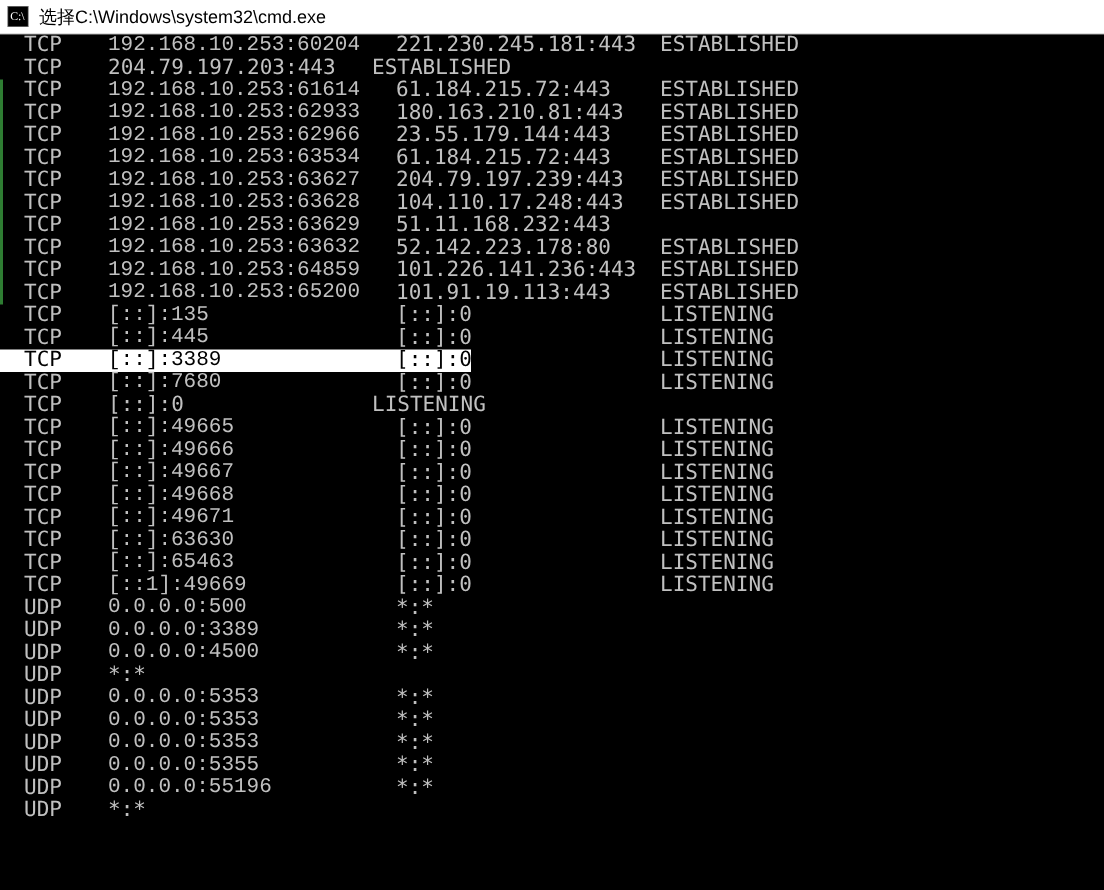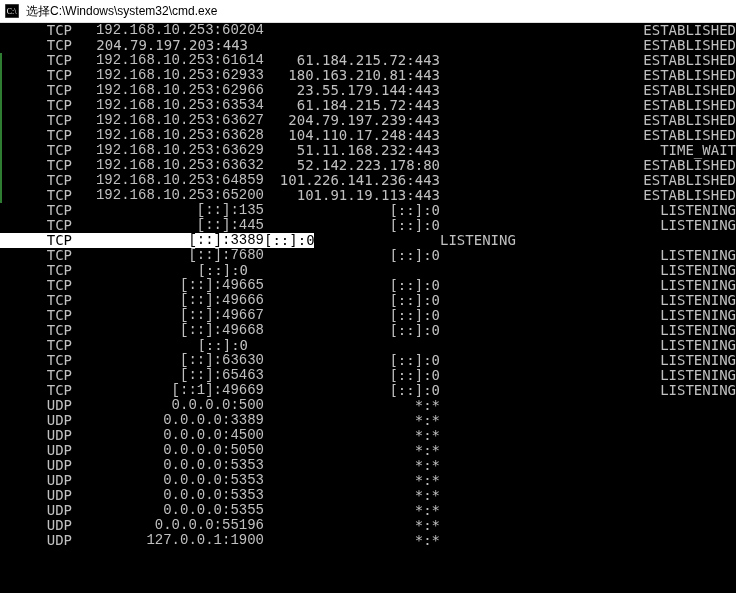--- a/index.html
+++ b/index.html
@@ -39,21 +39,20 @@
     height: calc(593px - 22px);
     overflow: hidden;
     position: relative;
   }
   .row {
     display: flex;
     line-height: 15px;
     height: 15px;
     white-space: pre;
     padding-left: 16px;
-    text-align: right;
   }
   .c1 { width: 56px; }
   .c2 { width: 192px; font-family: Liberation Mono, monospace; }
   .c3 { width: 176px; }
   .c4 { flex: 1; }
   .hlpart { background:#fff; color:#000; display:inline-block;}
   .leftaccent {
     position:absolute;
     left:0; top:0;
     width:2px;
@@ -69,48 +68,48 @@
       <rect x="0" y="0" width="16" height="16" fill="#000"></rect>
       <rect x="0" y="0" width="16" height="16" fill="none" stroke="#888" stroke-width="1"></rect>
       <text x="2" y="11" font-size="9" fill="#fff" font-family="Consolas">C:\</text>
     </svg>
   </span>
   <span>选择C:\Windows\system32\cmd.exe</span>
 </div>
 
 <div class="console" id="console">
 <div class="leftaccent" style="top: 30px; height: 150px;"></div>
-    <div class="row"><span class="c1">TCP</span><span class="c2">192.168.10.253:60204</span><span class="c4">ESTABLISHED</span></div>
+    <div class="row"><span class="c1">TCP</span><span class="c2">192.168.10.253:60204</span><span class="c3">221.230.245.181:443</span><span class="c4">ESTABLISHED</span></div>
     <div class="row"><span class="c1">TCP</span><span class="c3">204.79.197.203:443</span><span class="c4">ESTABLISHED</span></div>
     <div class="row"><span class="c1">TCP</span><span class="c2">192.168.10.253:61614</span><span class="c3">61.184.215.72:443</span><span class="c4">ESTABLISHED</span></div>
     <div class="row"><span class="c1">TCP</span><span class="c2">192.168.10.253:62933</span><span class="c3">180.163.210.81:443</span><span class="c4">ESTABLISHED</span></div>
     <div class="row"><span class="c1">TCP</span><span class="c2">192.168.10.253:62966</span><span class="c3">23.55.179.144:443</span><span class="c4">ESTABLISHED</span></div>
     <div class="row"><span class="c1">TCP</span><span class="c2">192.168.10.253:63534</span><span class="c3">61.184.215.72:443</span><span class="c4">ESTABLISHED</span></div>
     <div class="row"><span class="c1">TCP</span><span class="c2">192.168.10.253:63627</span><span class="c3">204.79.197.239:443</span><span class="c4">ESTABLISHED</span></div>
     <div class="row"><span class="c1">TCP</span><span class="c2">192.168.10.253:63628</span><span class="c3">104.110.17.248:443</span><span class="c4">ESTABLISHED</span></div>
-    <div class="row"><span class="c1">TCP</span><span class="c2">192.168.10.253:63629</span><span class="c3">51.11.168.232:443</span><span class="c4">TIME_WAIT</span></div>
+    <div class="row"><span class="c1">TCP</span><span class="c2">192.168.10.253:63629</span><span class="c3">51.11.168.232:443</span></div>
     <div class="row"><span class="c1">TCP</span><span class="c2">192.168.10.253:63632</span><span class="c3">52.142.223.178:80</span><span class="c4">ESTABLISHED</span></div>
     <div class="row"><span class="c1">TCP</span><span class="c2">192.168.10.253:64859</span><span class="c3">101.226.141.236:443</span><span class="c4">ESTABLISHED</span></div>
     <div class="row"><span class="c1">TCP</span><span class="c2">192.168.10.253:65200</span><span class="c3">101.91.19.113:443</span><span class="c4">ESTABLISHED</span></div>
     <div class="row"><span class="c1">TCP</span><span class="c2">[::]:135</span><span class="c3">[::]:0</span><span class="c4">LISTENING</span></div>
     <div class="row"><span class="c1">TCP</span><span class="c2">[::]:445</span><span class="c3">[::]:0</span><span class="c4">LISTENING</span></div>
     <div class="row" style="padding-left: 0px;"><span class="hlpart" style="padding-left: 16px; width: 314px; box-sizing: border-box; display: inline-flex;"><span class="c1" style="color: rgb(0, 0, 0);">TCP</span><span class="c2" style="color: rgb(0, 0, 0);">[::]:3389</span><span style="color: rgb(0, 0, 0); width: 50px;">[::]:0</span></span><span style="display: inline-flex; background: rgb(0, 0, 0); color: rgb(192, 192, 192);"><span style="width: 126px;"></span><span class="c4">LISTENING</span></span></div>
     <div class="row"><span class="c1">TCP</span><span class="c2">[::]:7680</span><span class="c3">[::]:0</span><span class="c4">LISTENING</span></div>
     <div class="row"><span class="c1">TCP</span><span class="c3">[::]:0</span><span class="c4">LISTENING</span></div>
     <div class="row"><span class="c1">TCP</span><span class="c2">[::]:49665</span><span class="c3">[::]:0</span><span class="c4">LISTENING</span></div>
     <div class="row"><span class="c1">TCP</span><span class="c2">[::]:49666</span><span class="c3">[::]:0</span><span class="c4">LISTENING</span></div>
     <div class="row"><span class="c1">TCP</span><span class="c2">[::]:49667</span><span class="c3">[::]:0</span><span class="c4">LISTENING</span></div>
     <div class="row"><span class="c1">TCP</span><span class="c2">[::]:49668</span><span class="c3">[::]:0</span><span class="c4">LISTENING</span></div>
-    <div class="row"><span class="c1">TCP</span><span class="c3">[::]:0</span><span class="c4">LISTENING</span></div>
+    <div class="row"><span class="c1">TCP</span><span class="c2">[::]:49671</span><span class="c3">[::]:0</span><span class="c4">LISTENING</span></div>
     <div class="row"><span class="c1">TCP</span><span class="c2">[::]:63630</span><span class="c3">[::]:0</span><span class="c4">LISTENING</span></div>
     <div class="row"><span class="c1">TCP</span><span class="c2">[::]:65463</span><span class="c3">[::]:0</span><span class="c4">LISTENING</span></div>
     <div class="row"><span class="c1">TCP</span><span class="c2">[::1]:49669</span><span class="c3">[::]:0</span><span class="c4">LISTENING</span></div>
     <div class="row"><span class="c1">UDP</span><span class="c2">0.0.0.0:500</span><span class="c3">*:*</span><span class="c4"></span></div>
     <div class="row"><span class="c1">UDP</span><span class="c2">0.0.0.0:3389</span><span class="c3">*:*</span><span class="c4"></span></div>
     <div class="row"><span class="c1">UDP</span><span class="c2">0.0.0.0:4500</span><span class="c3">*:*</span><span class="c4"></span></div>
-    <div class="row"><span class="c1">UDP</span><span class="c2">0.0.0.0:5050</span><span class="c3">*:*</span><span class="c4"></span></div>
+    <div class="row"><span class="c1">UDP</span><span class="c3">*:*</span><span class="c4"></span></div>
     <div class="row"><span class="c1">UDP</span><span class="c2">0.0.0.0:5353</span><span class="c3">*:*</span><span class="c4"></span></div>
     <div class="row"><span class="c1">UDP</span><span class="c2">0.0.0.0:5353</span><span class="c3">*:*</span><span class="c4"></span></div>
     <div class="row"><span class="c1">UDP</span><span class="c2">0.0.0.0:5353</span><span class="c3">*:*</span><span class="c4"></span></div>
     <div class="row"><span class="c1">UDP</span><span class="c2">0.0.0.0:5355</span><span class="c3">*:*</span><span class="c4"></span></div>
     <div class="row"><span class="c1">UDP</span><span class="c2">0.0.0.0:55196</span><span class="c3">*:*</span><span class="c4"></span></div>
-    <div class="row"><span class="c1">UDP</span><span class="c2">127.0.0.1:1900</span><span class="c3">*:*</span><span class="c4"></span></div>
+    <div class="row"><span class="c1">UDP</span><span class="c3">*:*</span><span class="c4"></span></div>
   </div>
 
 </body></html>

